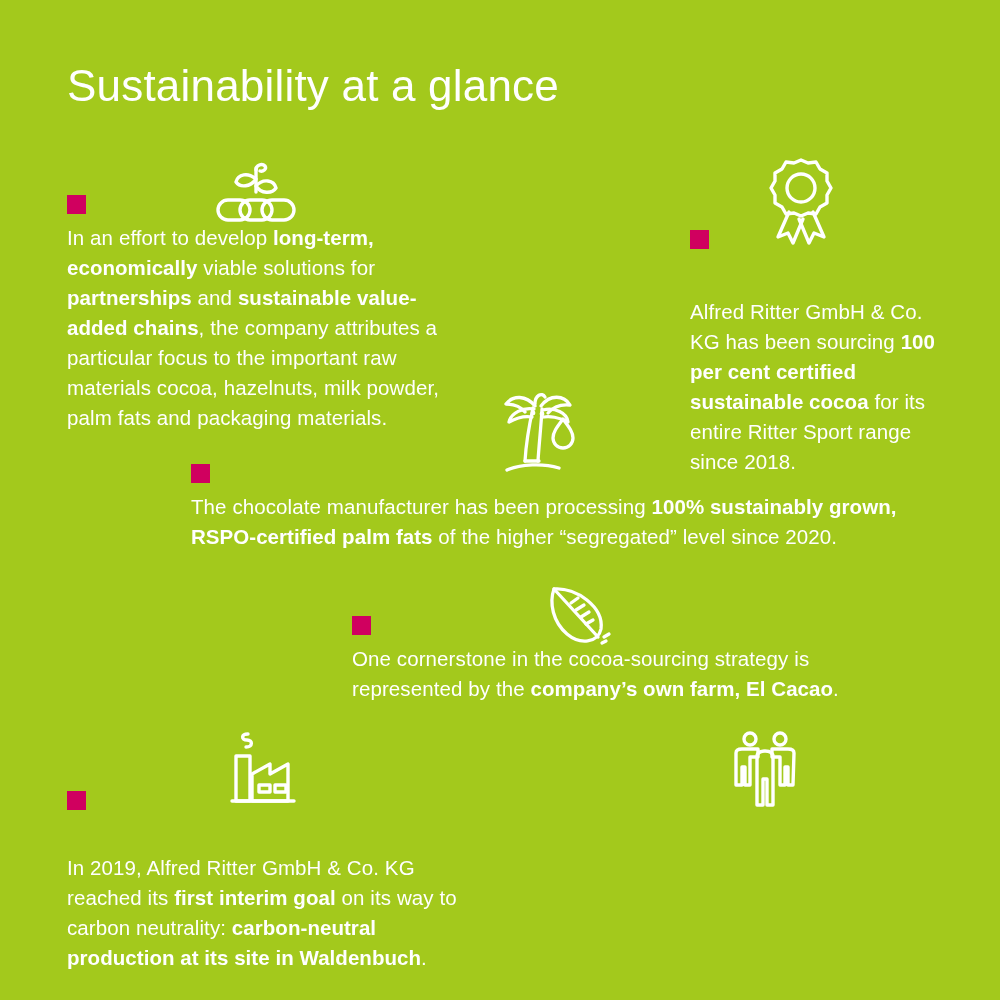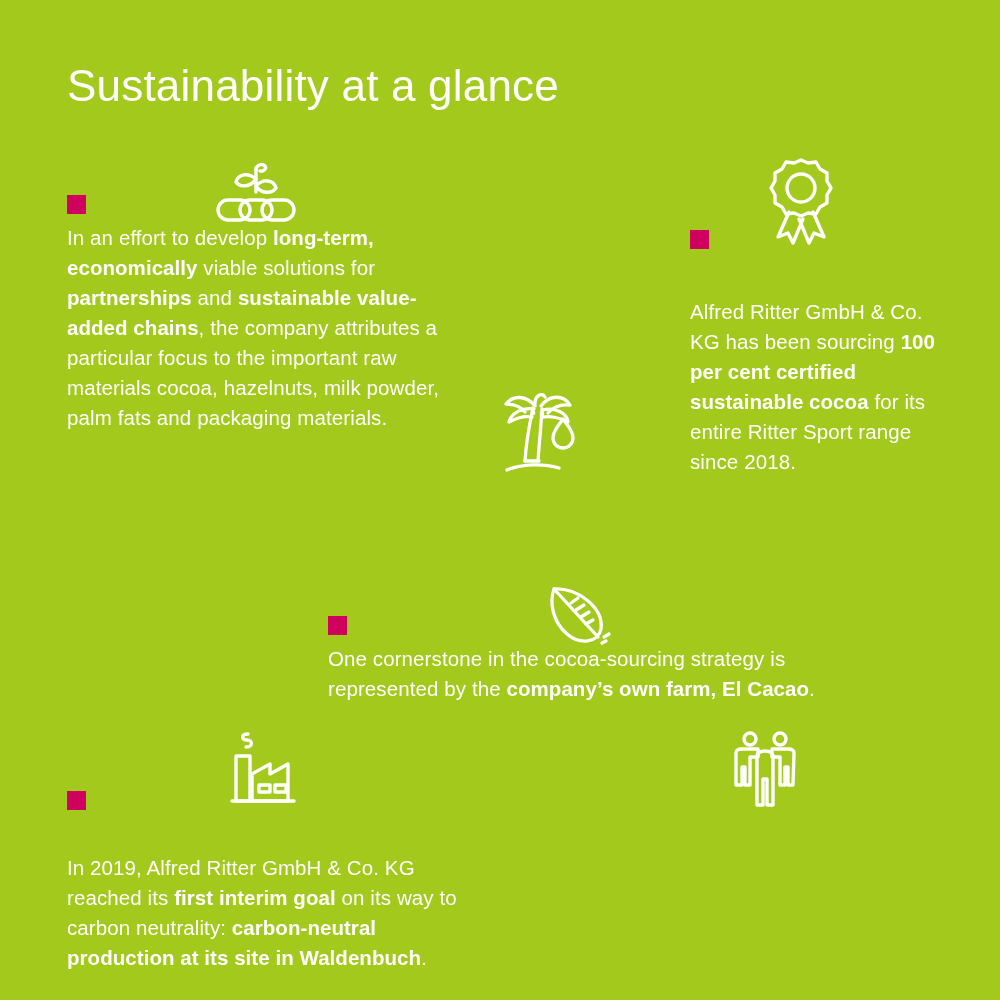--- a/index.html
+++ b/index.html
@@ -63,21 +63,21 @@
   }
   .icon svg {
     display: block;
     overflow: visible;
   }
 
   
   #block-supply-chains   { left: 67px;  top: 195px; width: 390px; }
   #block-certified-cocoa { left: 690px; top: 230px; width: 255px; }
   #block-palm-fats       { left: 191px; top: 464px; width: 720px; }
-  #block-el-cacao        { left: 328px; top: 616px; width: 540px; }
+  #block-el-cacao        { left: 352px; top: 616px; width: 540px; }
   #block-carbon-neutral  { left: 67px;  top: 791px; width: 400px; }
   #block-partnerships    { left: 612px; top: 791px; width: 320px; }
 
   #icon-sprout-chain      { left: 206px; top: 162px; }
   #icon-award-badge       { left: 765px; top: 157px; }
   #icon-palm-tree-oil     { left: 497px; top: 382px; }
   #icon-cocoa-pod         { left: 538px; top: 581px; }
   #icon-factory           { left: 222px; top: 730px; }
   #icon-two-people        { left: 733px; top: 731px; }
 </style>
@@ -201,20 +201,24 @@
   <div class="fact-block" id="block-supply-chains">
     <span class="marker" style="background: rgb(208, 0, 95);"></span>
     <div class="fact-text" style="color: rgb(255, 255, 255);">In an effort to develop <b>long-term, economically</b> viable solutions for <b>partnerships</b> and <b>sustainable value-added chains</b>, the company attributes a particular focus to the important raw materials cocoa, hazelnuts, milk powder, palm fats and packaging materials.</div>
   </div>
 
   <div class="fact-block" id="block-certified-cocoa">
     <span class="marker" style="background: rgb(208, 0, 95);"></span>
     <div class="fact-text" style="color: rgb(255, 255, 255); margin-top: 48px;">Alfred Ritter GmbH &amp; Co. KG has been sourcing <b>100 per cent certified sustainable cocoa</b> for its entire Ritter Sport range since 2018.</div>
   </div>
 
+  <div class="fact-block" id="block-palm-fats">
+    <span class="marker" style="background: rgb(208, 0, 95);"></span>
+    <div class="fact-text" style="color: rgb(255, 255, 255);">The chocolate manufacturer has been processing <b>100% sustainably grown, RSPO-certified palm fats</b> of the higher “segregated” level since 2020.</div>
+  </div>
 
   <div class="fact-block" id="block-el-cacao">
     <span class="marker" style="background: rgb(208, 0, 95);"></span>
     <div class="fact-text" style="color: rgb(255, 255, 255);">One cornerstone in the cocoa-sourcing strategy is represented by the <b>company’s own farm, El Cacao</b>.</div>
   </div>
 
   <div class="fact-block" id="block-carbon-neutral">
     <span class="marker" style="background: rgb(208, 0, 95);"></span>
     <div class="fact-text" style="color: rgb(255, 255, 255); margin-top: 43px;">In 2019, Alfred Ritter GmbH &amp; Co. KG reached its <b>first interim goal</b> on its way to carbon neutrality: <b>carbon-neutral production at its site in Waldenbuch</b>.</div>
   </div>

